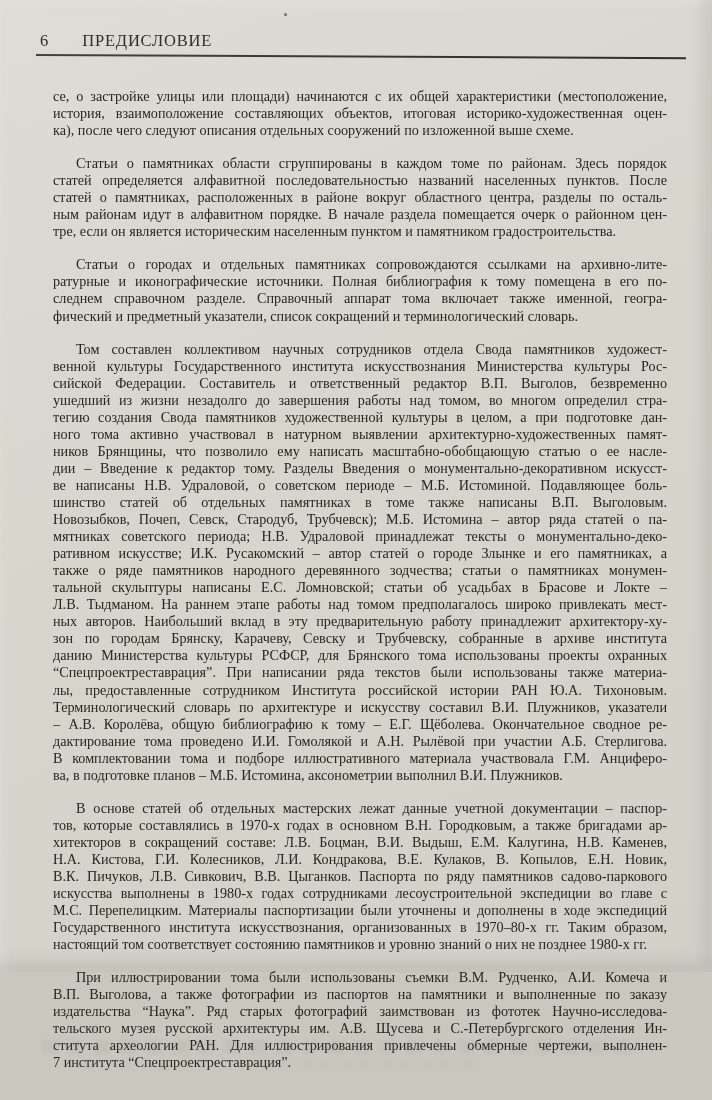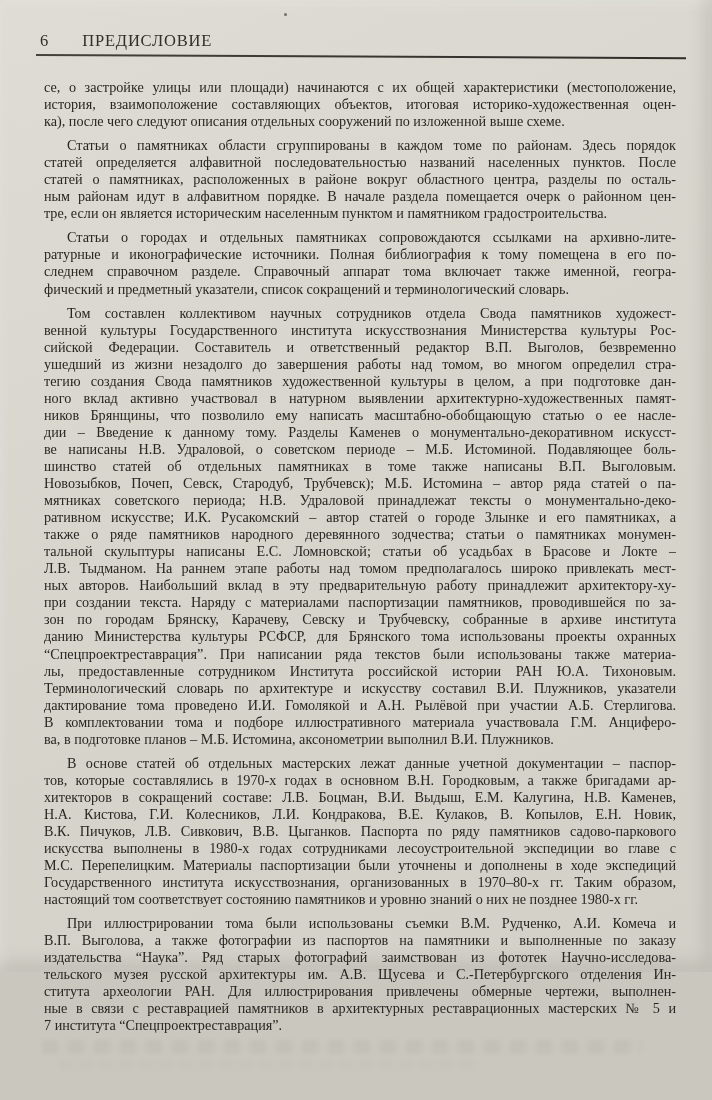--- a/index.html
+++ b/index.html
@@ -25,21 +25,21 @@
   .ptitle{display:inline-block;margin-left:34px;letter-spacing:0.8px;}
   .rule{
     position:absolute;left:36px;top:54px;width:650px;height:2px;
     background:linear-gradient(90deg,#454239 0%,#37352f 60%,#2e2c27 100%);
     transform:rotate(0.28deg);transform-origin:left center;
   }
   .text{
     position:absolute;left:37px;top:72px;width:646px;
     font-size:14.2px;color:#282622;
   }
-  .para{margin:7px;padding:0;}
+  .para{margin:16px;padding:0;}
   .line{
     height:17.05px;line-height:17.05px;overflow:hidden;
     text-align:justify;text-align-last:justify;
     white-space:normal;
   }
   .line.pl{text-align-last:left;}
   .line.ind{text-indent:23px;}
   .ghost{
     position:absolute;left:42px;top:1040px;width:600px;height:14px;
     background:repeating-linear-gradient(90deg,
@@ -83,38 +83,38 @@
         <div class="line">ратурные и иконографические источники. Полная библиография к тому помещена в его по-</div>
         <div class="line">следнем справочном разделе. Справочный аппарат тома включает также именной, геогра-</div>
         <div class="line pl">фический и предметный указатели, список сокращений и терминологический словарь.</div>
       </div>
       <div class="para">
         <div class="line ind">Том составлен коллективом научных сотрудников отдела Свода памятников художест-</div>
         <div class="line">венной культуры Государственного института искусствознания Министерства культуры Рос-</div>
         <div class="line">сийской Федерации. Составитель и ответственный редактор В.П. Выголов, безвременно</div>
         <div class="line">ушедший из жизни незадолго до завершения работы над томом, во многом определил стра-</div>
         <div class="line">тегию создания Свода памятников художественной культуры в целом, а при подготовке дан-</div>
-        <div class="line">ного вклад активно участвовал в натурном выявлении архитектурно-художественных памят-</div>
+        <div class="line">ного тома активно участвовал в натурном выявлении архитектурно-художественных памят-</div>
         <div class="line">ников Брянщины, что позволило ему написать масштабно-обобщающую статью о ее насле-</div>
-        <div class="line">дии – Введение к данному тому. Разделы Каменев о монументально-декоративном искусст-</div>
+        <div class="line">дии – Введение к редактор тому. Разделы Введения о монументально-декоративном искусст-</div>
         <div class="line">ве написаны Н.В. Удраловой, о советском периоде – М.Б. Истоминой. Подавляющее боль-</div>
         <div class="line">шинство статей об отдельных памятниках в томе также написаны В.П. Выголовым.</div>
         <div class="line">Новозыбков, Почеп, Севск, Стародуб, Трубчевск); М.Б. Истомина – автор ряда статей о па-</div>
         <div class="line">мятниках советского периода; Н.В. Удраловой принадлежат тексты о монументально-деко-</div>
         <div class="line">ративном искусстве; И.К. Русакомский – автор статей о городе Злынке и его памятниках, а</div>
         <div class="line">также о ряде памятников народного деревянного зодчества; статьи о памятниках монумен-</div>
         <div class="line">тальной скульптуры написаны Е.С. Ломновской; статьи об усадьбах в Брасове и Локте –</div>
         <div class="line">Л.В. Тыдманом. На раннем этапе работы над томом предполагалось широко привлекать мест-</div>
         <div class="line">ных авторов. Наибольший вклад в эту предварительную работу принадлежит архитектору-ху-</div>
-        <div class="line">при создании текста. Наряду с материалами паспортизации памятников, проводившейся по за-</div>
         <div class="line">зон по городам Брянску, Карачеву, Севску и Трубчевску, собранные в архиве института</div>
         <div class="line">данию Министерства культуры РСФСР, для Брянского тома использованы проекты охранных</div>
         <div class="line">“Спецпроектреставрация”. При написании ряда текстов были использованы также материа-</div>
         <div class="line">лы, предоставленные сотрудником Института российской истории РАН Ю.А. Тихоновым.</div>
         <div class="line">Терминологический словарь по архитектуре и искусству составил В.И. Плужников, указатели</div>
+        <div class="line">– А.В. Королёва, общую библиографию к тому – Е.Г. Щёболева. Окончательное сводное ре-</div>
         <div class="line">дактирование тома проведено И.И. Гомолякой и А.Н. Рылёвой при участии А.Б. Стерлигова.</div>
         <div class="line">В комплектовании тома и подборе иллюстративного материала участвовала Г.М. Анциферо-</div>
         <div class="line pl">ва, в подготовке планов – М.Б. Истомина, аксонометрии выполнил В.И. Плужников.</div>
       </div>
       <div class="para">
         <div class="line ind">В основе статей об отдельных мастерских лежат данные учетной документации – паспор-</div>
         <div class="line">тов, которые составлялись в 1970-х годах в основном В.Н. Городковым, а также бригадами ар-</div>
         <div class="line">хитекторов в сокращений составе: Л.В. Боцман, В.И. Выдыш, Е.М. Калугина, Н.В. Каменев,</div>
         <div class="line">Н.А. Кистова, Г.И. Колесников, Л.И. Кондракова, В.Е. Кулаков, В. Копылов, Е.Н. Новик,</div>
         <div class="line">В.К. Пичуков, Л.В. Сивкович, В.В. Цыганков. Паспорта по ряду памятников садово-паркового</div>
@@ -122,20 +122,19 @@
         <div class="line">М.С. Перепелицким. Материалы паспортизации были уточнены и дополнены в ходе экспедиций</div>
         <div class="line">Государственного института искусствознания, организованных в 1970–80-х гг. Таким образом,</div>
         <div class="line pl">настоящий том соответствует состоянию памятников и уровню знаний о них не позднее 1980-х гг.</div>
       </div>
       <div class="para">
         <div class="line ind">При иллюстрировании тома были использованы съемки В.М. Рудченко, А.И. Комеча и</div>
         <div class="line">В.П. Выголова, а также фотографии из паспортов на памятники и выполненные по заказу</div>
         <div class="line">издательства “Наука”. Ряд старых фотографий заимствован из фототек Научно-исследова-</div>
         <div class="line">тельского музея русской архитектуры им. А.В. Щусева и С.-Петербургского отделения Ин-</div>
         <div class="line">ститута археологии РАН. Для иллюстрирования привлечены обмерные чертежи, выполнен-</div>
-        <div class="line">ные в связи с реставрацией памятников в архитектурных реставрационных мастерских № 5 и</div>
         <div class="line pl">7 института “Спецпроектреставрация”.</div>
       </div>
     </div>
 
   <div class="ghost"></div>
   <div class="ghost2"></div>
 </div>
 
 </body></html>

